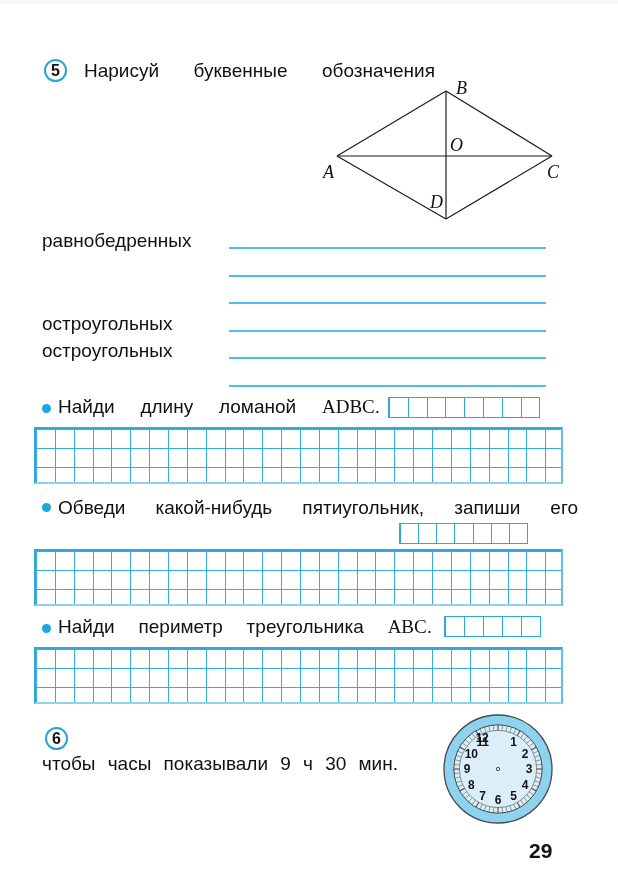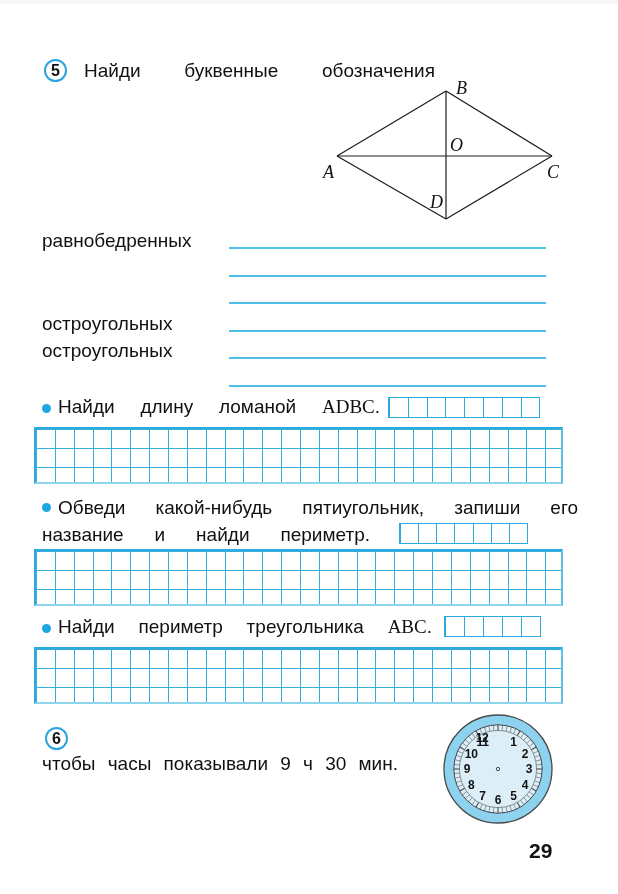--- a/index.html
+++ b/index.html
@@ -47,21 +47,21 @@
 </style>
 </head>
 <body>
 
 <div class="page">
   <div class="scan-edge"></div>
 
   <div class="badge" style="left:44px;top:59px">
     <span>5</span>
   </div>
-  <div class="tline" style="left:84px;top:60px;width:351px">Найди буквенные обозначения</div>
+  <div class="tline" style="left:84px;top:60px;width:351px">Нарисуй буквенные обозначения</div>
 
   <svg class="figure" style="left:320px;top:78px" width="248" height="152">
     <g stroke="#1c1c1c" stroke-width="1.2" fill="none">
       <line x1="17" y1="78" x2="126" y2="13"></line>
       <line x1="126" y1="13" x2="232" y2="78"></line>
       <line x1="232" y1="78" x2="126" y2="141"></line>
       <line x1="126" y1="141" x2="17" y2="78"></line>
       <line x1="17" y1="78" x2="232" y2="78"></line>
       <line x1="126" y1="13" x2="126" y2="141"></line>
     </g>
@@ -82,21 +82,20 @@
   <div class="ansline" style="top:357px"></div>
   <div class="ansline" style="top:385px"></div>
 
   <div class="bullet" style="left:42px;top:404px"></div>
   <div class="tline" style="left:58px;top:396px;width:322px"><span>Найди длину ломаной</span> <span class="mathit">ADBC</span><span>.</span></div>
   <div class="strip c8" style="left:388px;top:397px"></div>
   <div class="grid" style="top:427px"></div>
 
   <div class="bullet" style="left:42px;top:503px"></div>
   <div class="tline" style="left:58px;top:497px;width:520px">Обведи какой-нибудь пятиугольник, запиши его</div>
-  <div class="tline" style="left:42px;top:524px;width:328px">название и найди периметр.</div>
   <div class="strip c7" style="left:399px;top:523px"></div>
   <div class="grid" style="top:549px"></div>
 
   <div class="bullet" style="left:42px;top:624px"></div>
   <div class="tline" style="left:58px;top:616px;width:374px"><span>Найди периметр треугольника</span> <span class="mathit">ABC</span><span>.</span></div>
   <div class="strip c5" style="left:444px;top:616px"></div>
   <div class="grid" style="top:647px"></div>
 
   <div class="badge" style="left:45px;top:727px">
     <span>6</span>

